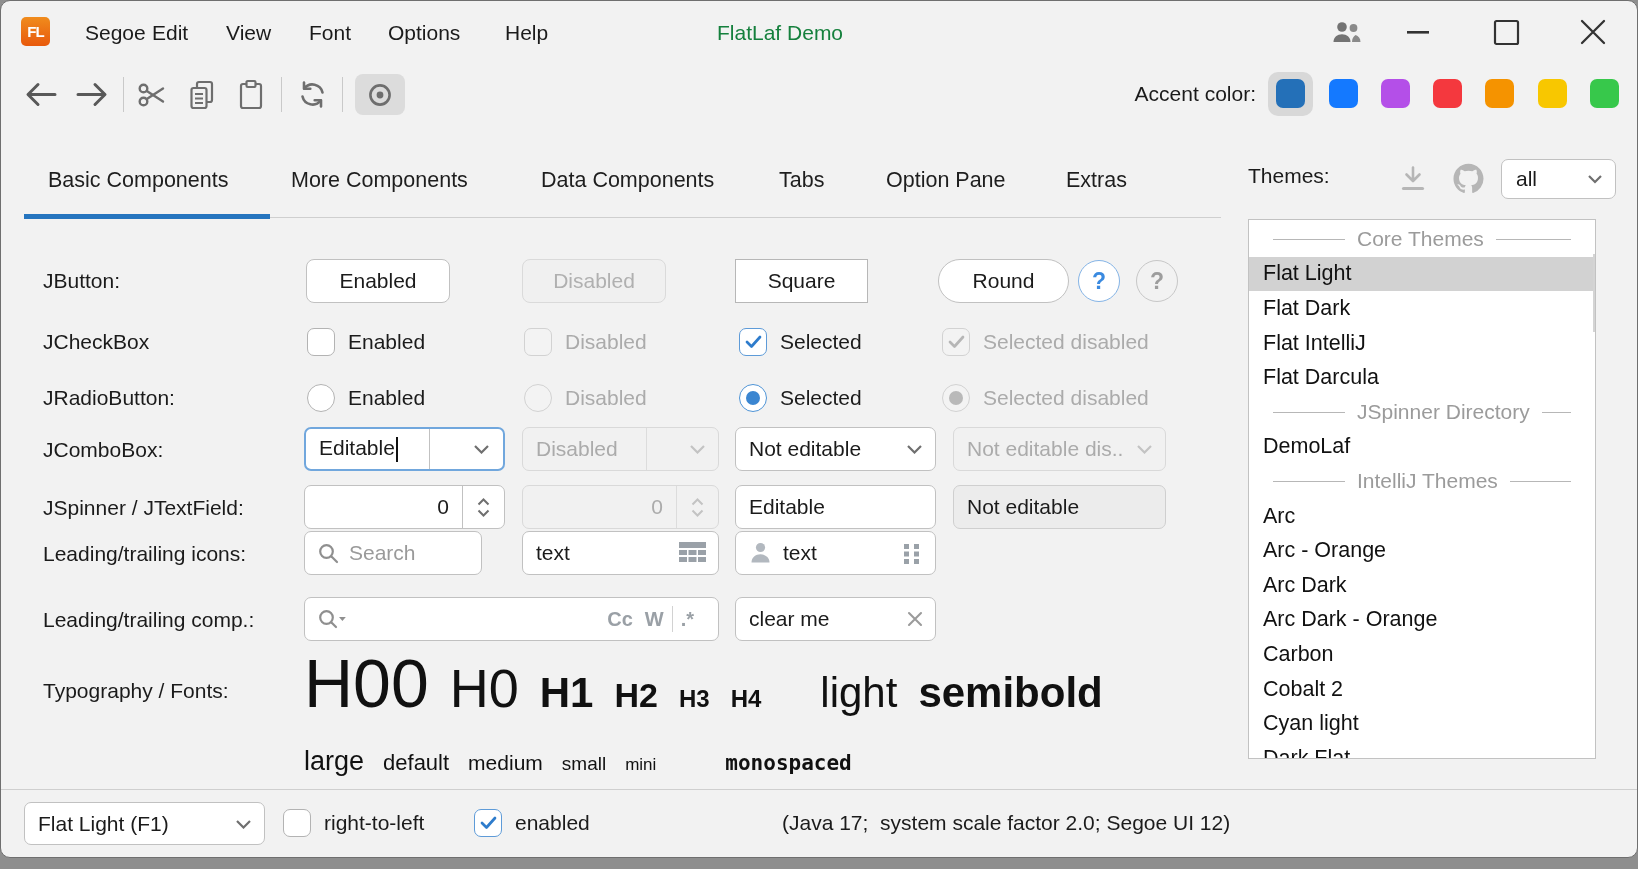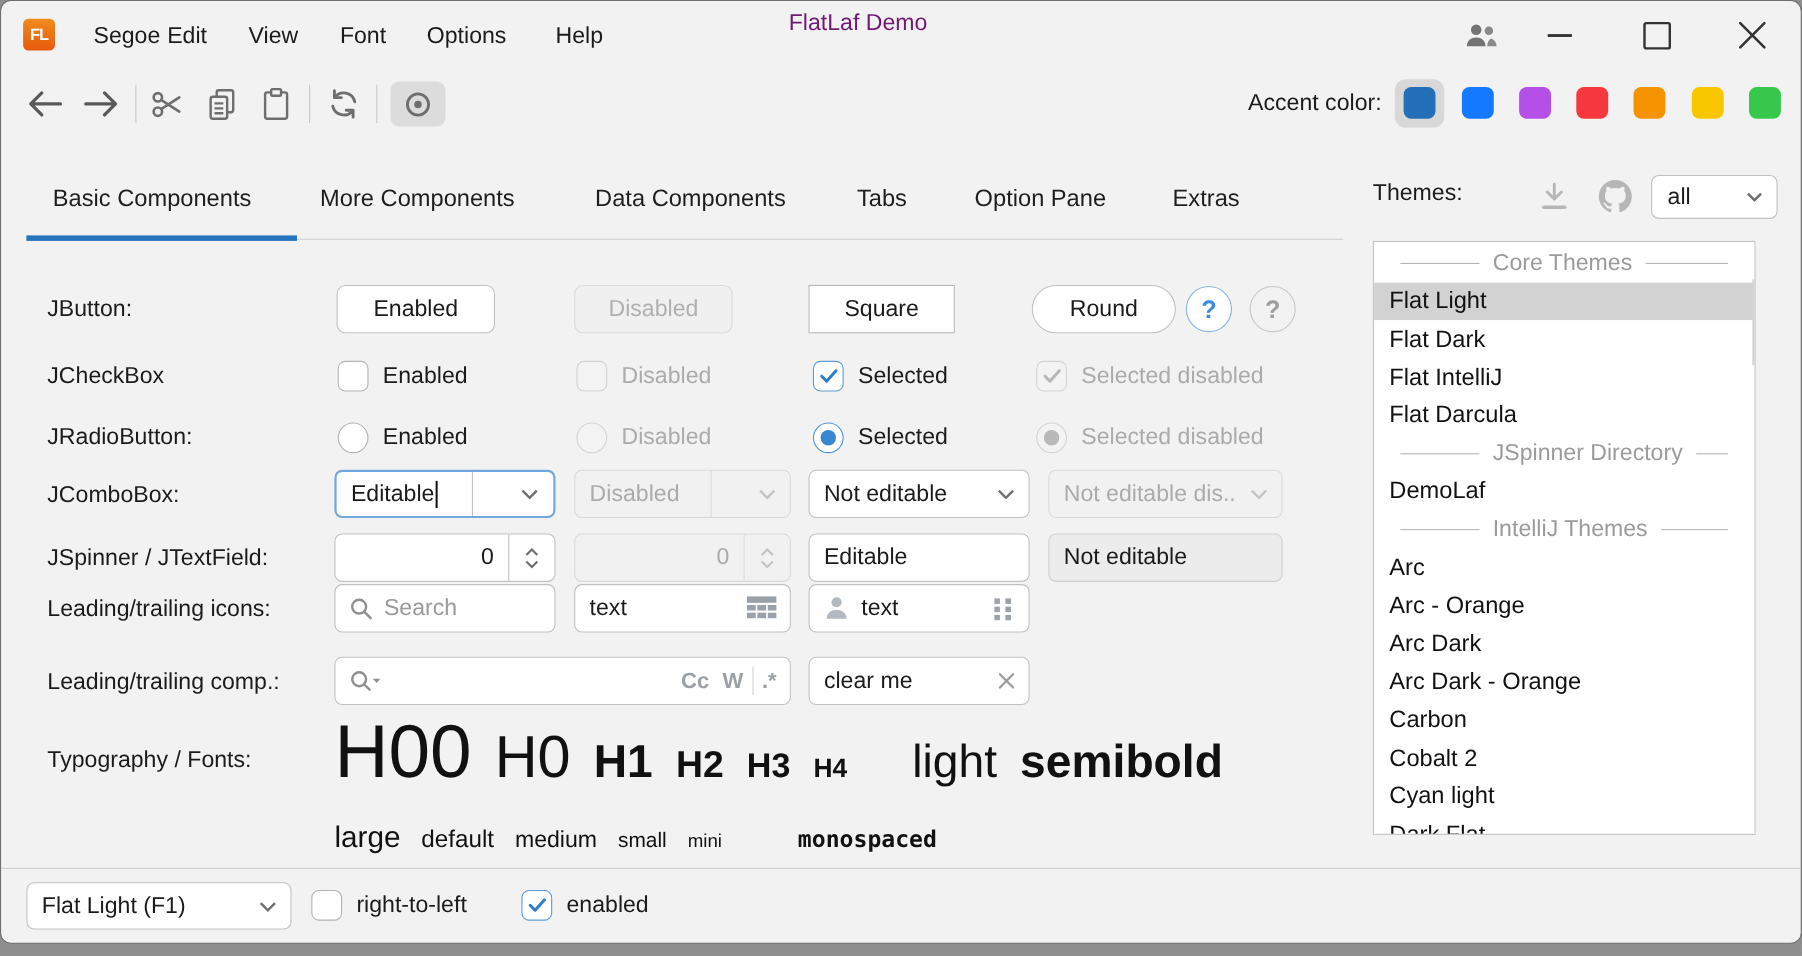--- a/index.html
+++ b/index.html
@@ -3,21 +3,21 @@
 <meta charset="utf-8">
 <style>
   * { margin:0; padding:0; box-sizing:border-box; }
   html,body { width:1638px; height:869px; background:#8e8e8e; font-family:"Liberation Sans",sans-serif; -webkit-font-smoothing:antialiased; }
   .window { position:absolute; left:0; top:0; width:1638px; height:858px; background:#f2f2f2; border:1px solid #6f6f6f; border-radius:10px; overflow:hidden; }
   .abs { position:absolute; }
 
   
   .logo { left:20px; top:16px; width:29px; height:29px; background:linear-gradient(180deg,#f08c1d,#e8590c); border-radius:5px; color:#fff; font-weight:bold; font-size:15px; display:flex; align-items:center; justify-content:center; letter-spacing:-1px; }
   .menu-item { top:20px; font-size:21px; color:#1b1b1b; }
-  .win-title { top:8px; font-size:21px; color:#701a75; }
+  .win-title { top:20px; font-size:21px; color:#15803d; }
   .titlebar-icon { top:17px; display:flex; align-items:center; justify-content:center; height:28px; }
 
   
   .tbtn { top:73px; height:41px; display:flex; align-items:center; justify-content:center; }
   .tsep { top:76px; width:1px; height:35px; background:#c9c9c9; }
   .eye-btn { left:354px; top:73px; width:50px; height:41px; background:#dcdcdc; border-radius:8px; display:flex; align-items:center; justify-content:center; }
   .accent-label { top:81px; font-size:21px; color:#1b1b1b; }
   .swatch { top:78px; width:29px; height:29px; border-radius:7px; }
   .swatch-ring { left:1267px; top:71px; width:45px; height:44px; border-radius:10px; background:#d8d8d8; }
 
@@ -75,21 +75,21 @@
   .trail-ic { margin-left:auto; margin-right:12px; flex:0 0 auto; display:flex; align-items:center; }
   .lead-ic { margin-left:12px; flex:0 0 auto; display:flex; align-items:center; }
   .flag { font-size:20px; font-weight:bold; color:#9aa0a6; }
   .flag-div { width:1px; height:26px; background:#d2d2d2; margin:0 8px; }
 
   
   .hline { left:303px; top:640px; display:flex; align-items:baseline; gap:21px; color:#111; }
   .szline { left:303px; top:745px; display:flex; align-items:baseline; gap:19px; color:#111; }
   .h00{font-size:68px;font-weight:300;} .h0{font-size:54px;font-weight:300;}
   .h1{font-size:42px;font-weight:bold;} .h2{font-size:34px;font-weight:bold;margin-top:35px;}
-  .h3{font-size:31px;font-weight:bold;margin-top:14px;} .h4{font-size:24px;font-weight:bold;}
+  .h3{font-size:24px;font-weight:bold;margin-top:14px;} .h4{font-size:24px;font-weight:bold;}
   .w-light{font-size:42px;font-weight:300;margin-left:38px;} .w-semibold{font-size:42px;font-weight:bold;}
   .sz-large{font-size:27px;} .sz-default{font-size:22px;} .sz-medium{font-size:21px;}
   .sz-small{font-size:19px;} .sz-mini{font-size:17px;}
   .sz-mono{font-size:21px;font-weight:bold;font-family:"DejaVu Sans Mono",monospace;margin-left:50px;}
 
   
   .status-sep { left:0; top:788px; width:1638px; height:1px; background:#cfcfcf; }
   .status-info { top:810px; font-size:21px; color:#1b1b1b; white-space:pre; }
   .close-btn { left:1468px; top:799px; width:145px; height:46px; background:#fff; border:2.5px solid #4f96d8; border-radius:9px; display:flex; align-items:center; justify-content:center; font-size:21px; color:#1b1b1b; }
 </style>
@@ -360,21 +360,21 @@
     </span>
   </div>
   <div class="abs field" style="left:734px;top:484px;width:201px">
     <span class="txt">Editable</span>
   </div>
   <div class="abs field gray" style="left:952px;top:484px;width:213px">
     <span class="txt">Not editable</span>
   </div>
 
   <span class="abs rowlabel" style="top:541px">Leading/trailing icons:</span>
-  <div class="abs field" style="left:303px;top:530px;width:201px;padding:0 10px 0 12px">
+  <div class="abs field" style="left:303px;top:530px;width:178px;padding:0 10px 0 12px">
     <span class="lead-ic" style="margin-left:0;margin-right:9px">
       <svg width="23" height="23" viewBox="0 0 23 23" fill="none" stroke="#8f8f8f" stroke-width="2.2" stroke-linecap="round">
           <circle cx="9.5" cy="9.5" r="6.3"></circle>
           <line x1="14.5" y1="14.5" x2="20" y2="20"></line>
         </svg>
     </span>
     <input class="search" placeholder="Search" style="">
   </div>
   <div class="abs field" style="left:521px;top:530px;width:197px">
     <span class="txt">text</span>
@@ -412,21 +412,21 @@
 
   <span class="abs rowlabel" style="top:607px">Leading/trailing comp.:</span>
   <div class="abs field" style="left:303px;top:596px;width:415px;padding:0 12px">
     <span class="lead-ic" style="margin-left:0">
       <svg width="30" height="23" viewBox="0 0 30 23" fill="none" stroke="#8f8f8f" stroke-width="2.2" stroke-linecap="round">
           <circle cx="9.5" cy="9.5" r="6.3"></circle>
           <line x1="14.5" y1="14.5" x2="19" y2="19"></line>
           <path d="M22 9 l3.4 4 3.4-4" fill="#8f8f8f" stroke="none"></path>
         </svg>
     </span>
-    <span class="trail-ic" style="margin-right:0">
+    <span class="trail-ic" style="margin-right:12px">
       <span class="flag">Cc</span>
       <span class="flag" style="margin-left:12px">W</span>
       <span class="flag-div"></span>
       <span class="flag">.*</span>
     </span>
   </div>
   <div class="abs field" style="left:734px;top:596px;width:201px">
     <span class="txt">clear me</span>
     <span class="trail-ic">
       <svg width="16" height="16" viewBox="0 0 16 16">
@@ -469,14 +469,15 @@
     <span>right-to-left</span>
   </div>
   <div class="abs cb checked" style="left:473px;top:808px">
     <span class="box">
         <svg width="17" height="14" viewBox="0 0 17 14">
           <path d="M2 7 L6.5 11.5 L15 2" stroke="#2e7ccc" stroke-width="2.7" fill="none" stroke-linecap="round" stroke-linejoin="round"></path>
         </svg>
       </span>
     <span>enabled</span>
   </div>
+  <span class="abs status-info" style="left:781px">(Java 17;  system scale factor 2.0; Segoe UI 12)</span>
 
 </div>
 
 </body></html>

